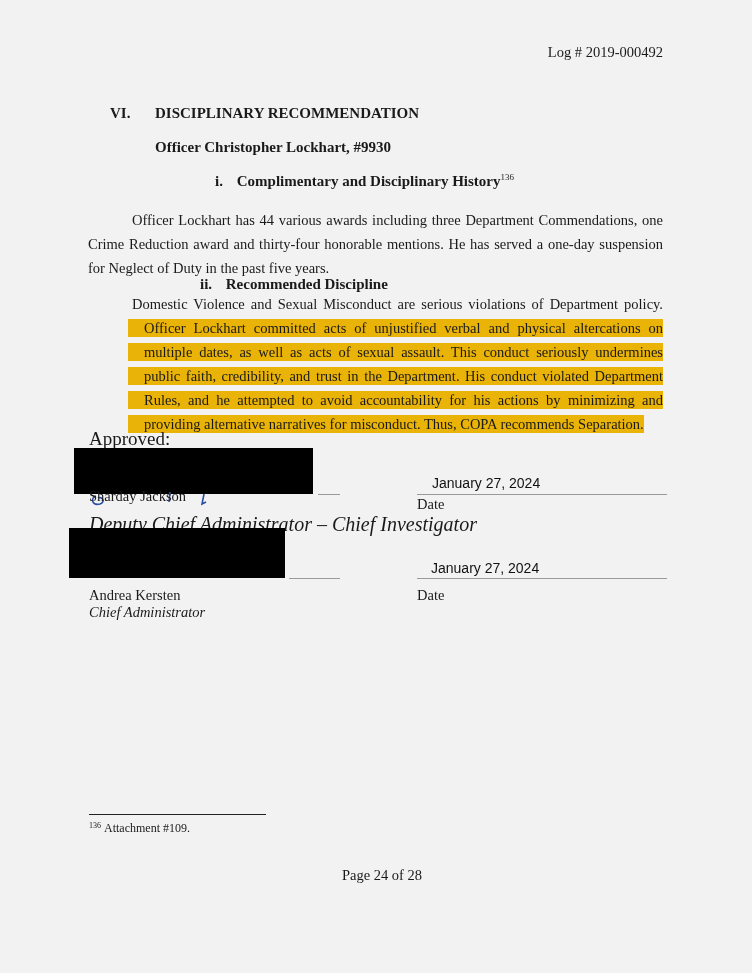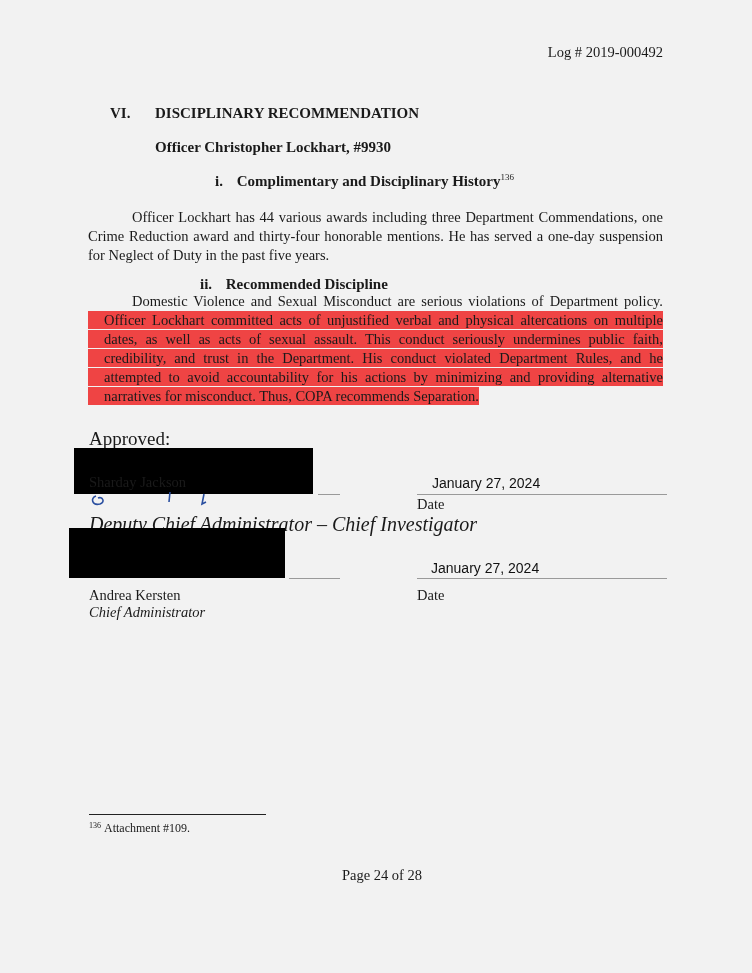--- a/index.html
+++ b/index.html
@@ -35,36 +35,37 @@
     }
     .sub1 {
       left: 204px; top: 173px;
       font-weight: bold; font-size: 15px; margin-left: 11px;
     }
     .sub1 .num { display: inline-block; width: 18px; }
     .sub1 sup { font-size: 9px; font-weight: normal; vertical-align: 6px; line-height: 0; }
     .para {
       left: 88px; width: 575px;
       font-size: 14.5px;
-      line-height: 19px;
+      line-height: 24px;
       text-align: justify;
     }
     .para1 { top: 208px; text-indent: 44px; }
     .sub2 {
       left: 200px; top: 276px;
       font-weight: bold; font-size: 15px;
     }
     .sub2 .num { display: inline-block; width: 22px; }
     .para2 { top: 292px; }
     .para2 .first { display: block; text-indent: 44px; text-align-last: justify; }
     .hl {
-      background: #ef4444;
+      background: #eab308;
       box-decoration-break: clone;
       -webkit-box-decoration-break: clone;
       padding: 1px 0 1px 16px;
+      margin-left: 40px;
     }
     .approved {
       left: 89px; top: 428px;
       font-size: 19px;
     }
     .redact {
       background: #000;
     }
     .redact1 { left: 74px; top: 448px; width: 239px; height: 46px; }
     .redact2 { left: 69px; top: 528px; width: 216px; height: 50px; }
@@ -80,21 +81,21 @@
       font-size: 14px;
       color: #111;
       margin-left: 12px;
     }
     .date1 { left: 420px; top: 475px; }
     .date2 { left: 419px; top: 560px; }
     .datelabel { font-size: 14.5px; }
     .datelabel1 { left: 417px; top: 496px; }
     .datelabel2 { left: 417px; top: 587px; }
     .name { font-size: 14.5px; }
-    .name1 { left: 89px; top: 474px; }
+    .name1 { left: 89px; top: 488px; }
     .title1 { left: 89px; top: 513px; font-style: italic; font-size: 20px; }
     .name2 { left: 89px; top: 587px; }
     .title2 { left: 89px; top: 604px; font-style: italic; font-size: 14.5px; }
     .ink {
       left: 88px; top: 488px; width: 140px; height: 22px;
     }
     .footrule { left: 89px; top: 814px; width: 177px; height: 1px; background: #222; }
     .footnote { left: 89px; top: 821px; font-size: 12px; }
     .footnote sup { font-size: 8px; vertical-align: 4px; line-height: 0; margin-right: 3px; }
     .pagenum { left: 0; right: 0; top: 867px; text-align: center; font-size: 14.5px; margin-left: 12px; }

